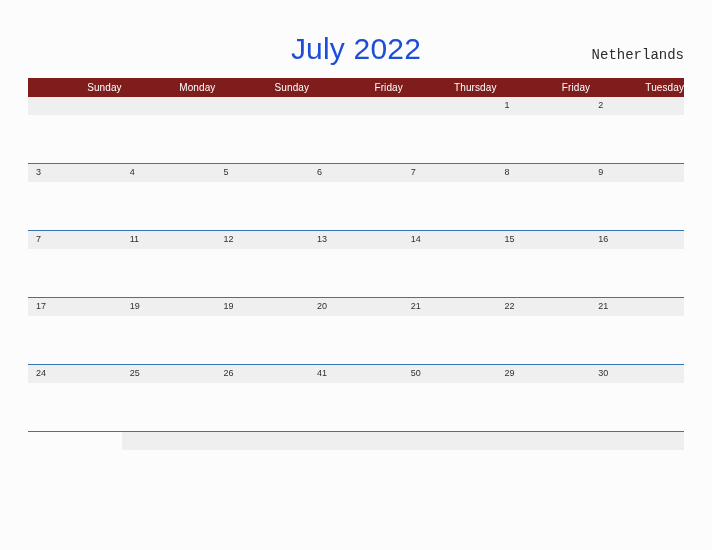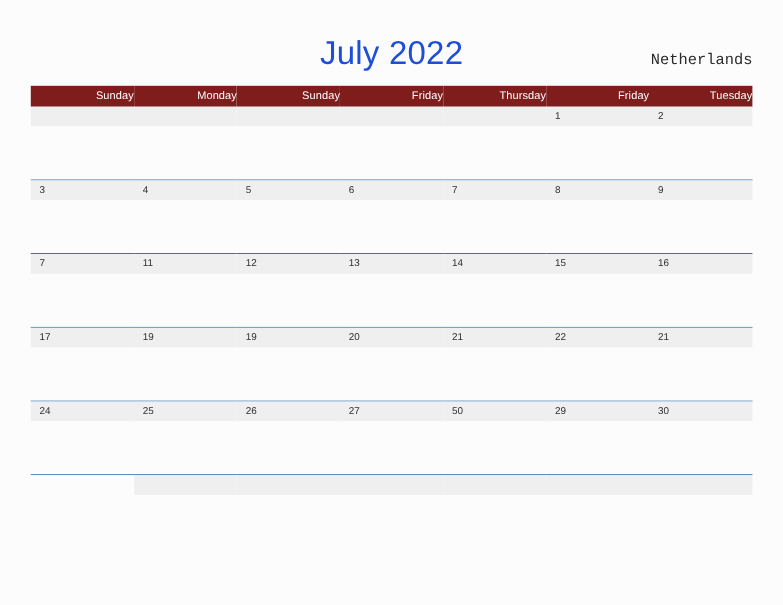--- a/index.html
+++ b/index.html
@@ -382,21 +382,21 @@
             </div>
           </td>
           <td>
             <div class="daycell">
               <div class="daynum-band">26</div>
               <div class="cell-body"></div>
             </div>
           </td>
           <td>
             <div class="daycell">
-              <div class="daynum-band">27</div>
+              <div class="daynum-band">41</div>
               <div class="cell-body"></div>
             </div>
           </td>
           <td>
             <div class="daycell">
               <div class="daynum-band">50</div>
               <div class="cell-body"></div>
             </div>
           </td>
           <td>

